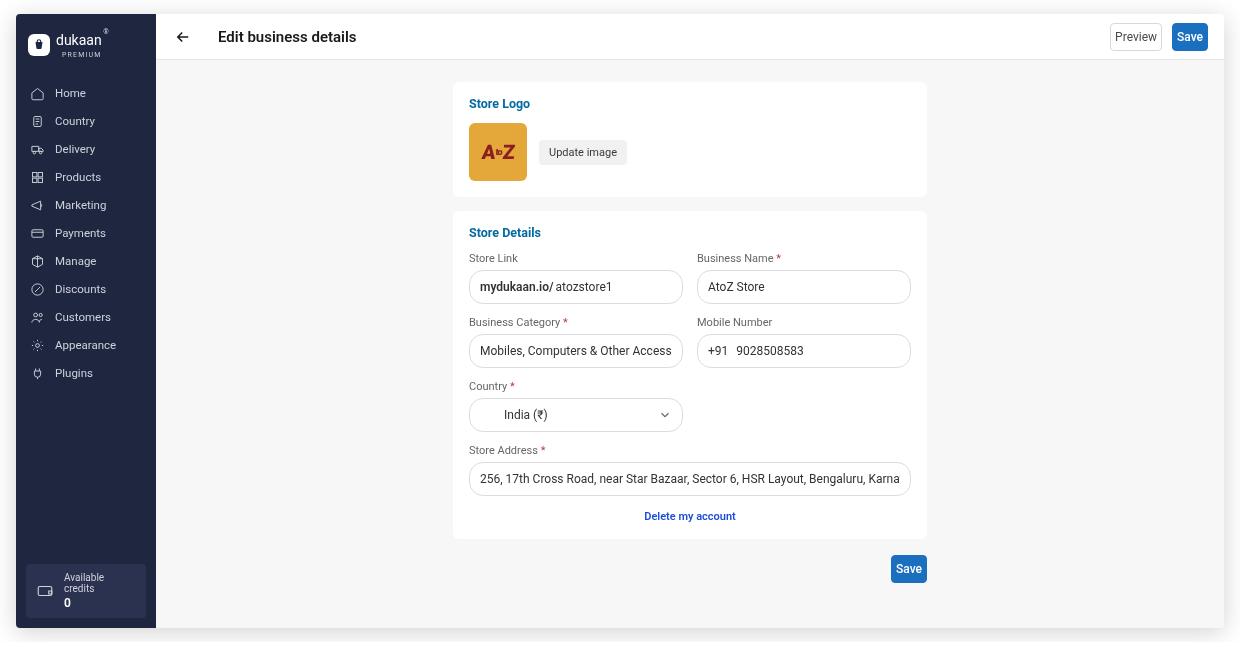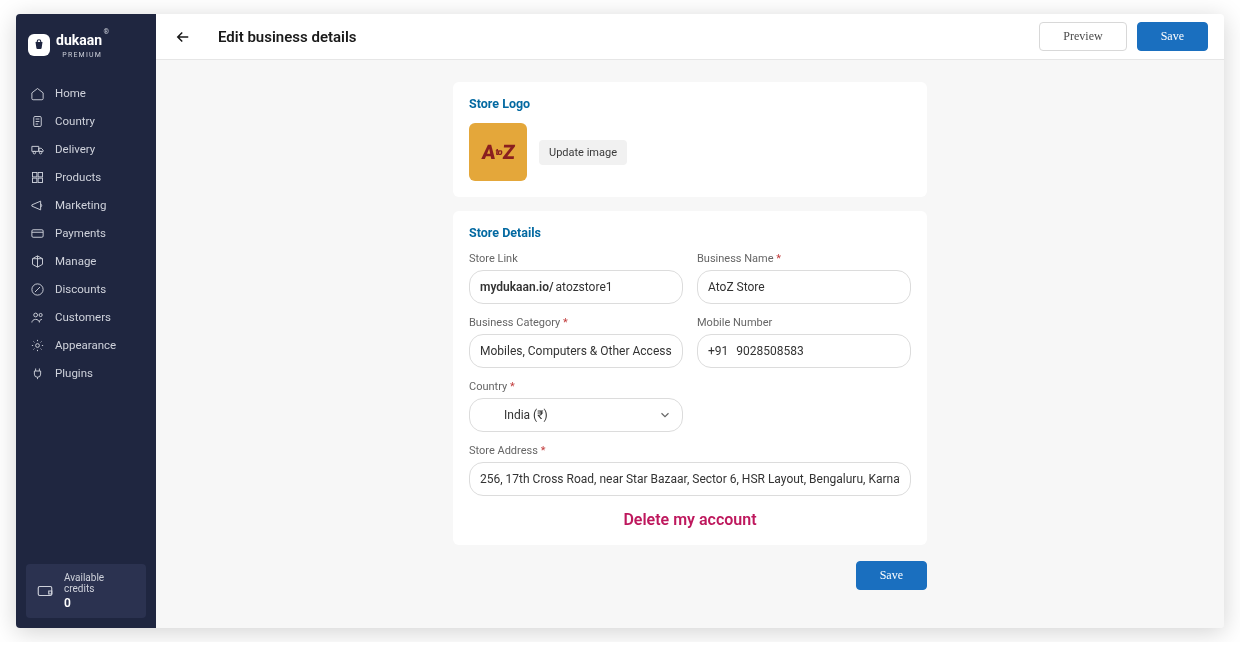--- a/index.html
+++ b/index.html
@@ -26,21 +26,21 @@
     display: flex;
     align-items: center;
     padding: 4px 12px 14px 12px;
     gap: 6px;
   }
   .brand-badge {
     width: 22px; height: 22px; border-radius: 6px; background: #fff;
     display:flex; align-items:center; justify-content:center;
   }
   .brand-badge svg { width:14px; height:14px; }
-  .brand-text { color:#fff; font-weight:700; font-size:14px; line-height:1; position:relative;}
+  .brand-text { color:#fff; font-weight:400; font-size:14px; line-height:1; position:relative;}
   .brand-sub { display:block; font-size:7px; letter-spacing:1.2px; color:#cfd2db; text-align:right; margin-top:2px;}
   .brand-reg { font-size:7px; position:absolute; top:-2px; right:-7px; color:#cfd2db;}
   .nav { list-style:none; margin-top:6px;}
   .nav li {
     display:flex; align-items:center; gap:10px;
     padding: 6px 14px;
     font-size: 11.5px;
     color:#cfd2db;
     cursor:pointer;
     height:28px;
@@ -62,23 +62,22 @@
   .main { flex:1; display:flex; flex-direction:column; background:#f7f7f7; }
   .topbar {
     height:46px; background:#fff; border-bottom:1px solid #e6e6e6;
     display:flex; align-items:center; padding:0 16px; gap:24px;
   }
   .back-btn { width:22px; height:22px; display:flex; align-items:center; justify-content:center; cursor:pointer;}
   .back-btn svg { width:18px; height:18px; stroke:#1a1a1a; stroke-width:2; fill:none;}
   .page-title { font-size:15px; font-weight:600; color:#1a1a1a;}
   .topbar-actions { margin-left:auto; display:flex; gap:10px;}
   .btn {
-    border-radius:4px; font-size:12px; padding:6px 23px; cursor:pointer;
+    border-radius:4px; font-size:12px; padding:6px 4px; cursor:pointer;
     border:1px solid transparent;
-    font-family:Liberation Serif, serif;
   }
   .btn-outline { background:#fff; border-color:#d8d8d8; color:#4a4a4a;}
   .btn-primary { background:#1a6fbf; color:#fff; border-color:#1a6fbf; font-weight:500;}
 
   .content { flex:1; overflow:auto; display:flex; flex-direction:column; align-items:center; padding:22px 0 18px 0;}
   .card {
     width: 474px;
     background:#fff; border-radius:6px;
     padding:14px 16px 16px 16px;
     margin-bottom:14px;
@@ -115,21 +114,21 @@
     padding:8px 10px; height:34px;
     display:flex; align-items:center;
   }
   .input input { border:none; outline:none; width:100%; font-size:12px; color:#333; background:transparent;}
   .prefix { color:#333; margin-right:2px; white-space:nowrap;}
   .prefix-strong { font-weight:600;}
   .select { justify-content:space-between; cursor:pointer;padding-left:34px;}
   .chev { width:14px; height:14px;}
   .chev svg { width:14px; height:14px; stroke:#666; fill:none; stroke-width:2;}
   .danger-link {
-    color:#be185d; font-size:16px; font-weight:600; text-align:center;
+    color:#1d4ed8; font-size:11px; font-weight:600; text-align:center;
     display:block; margin-top:14px; cursor:pointer;
   }
   .footer-actions { width:474px; display:flex; justify-content:flex-end; margin-top:2px;}
 </style>
 </head>
 <body>
 
 <div class="app">
 
   <aside class="sidebar">

